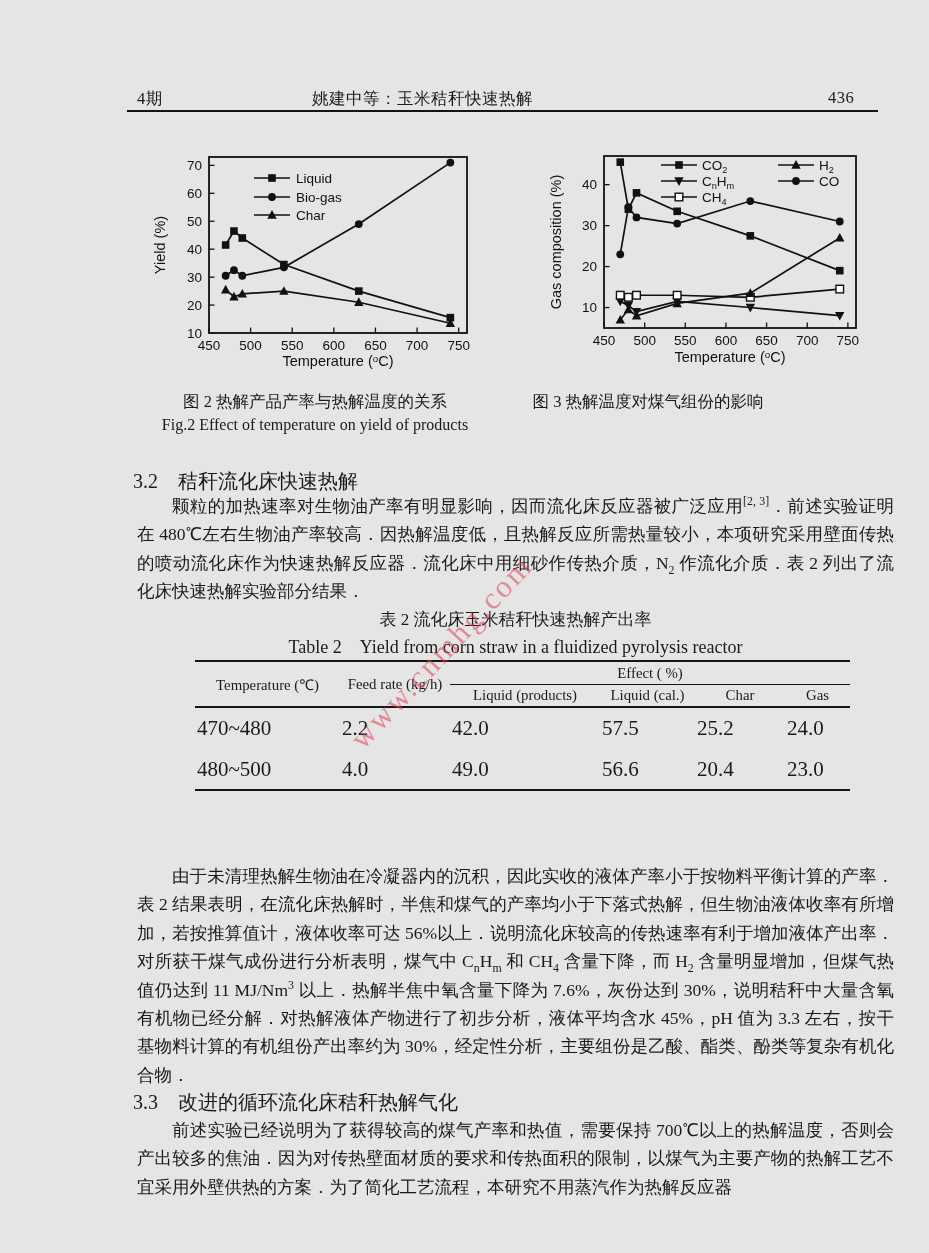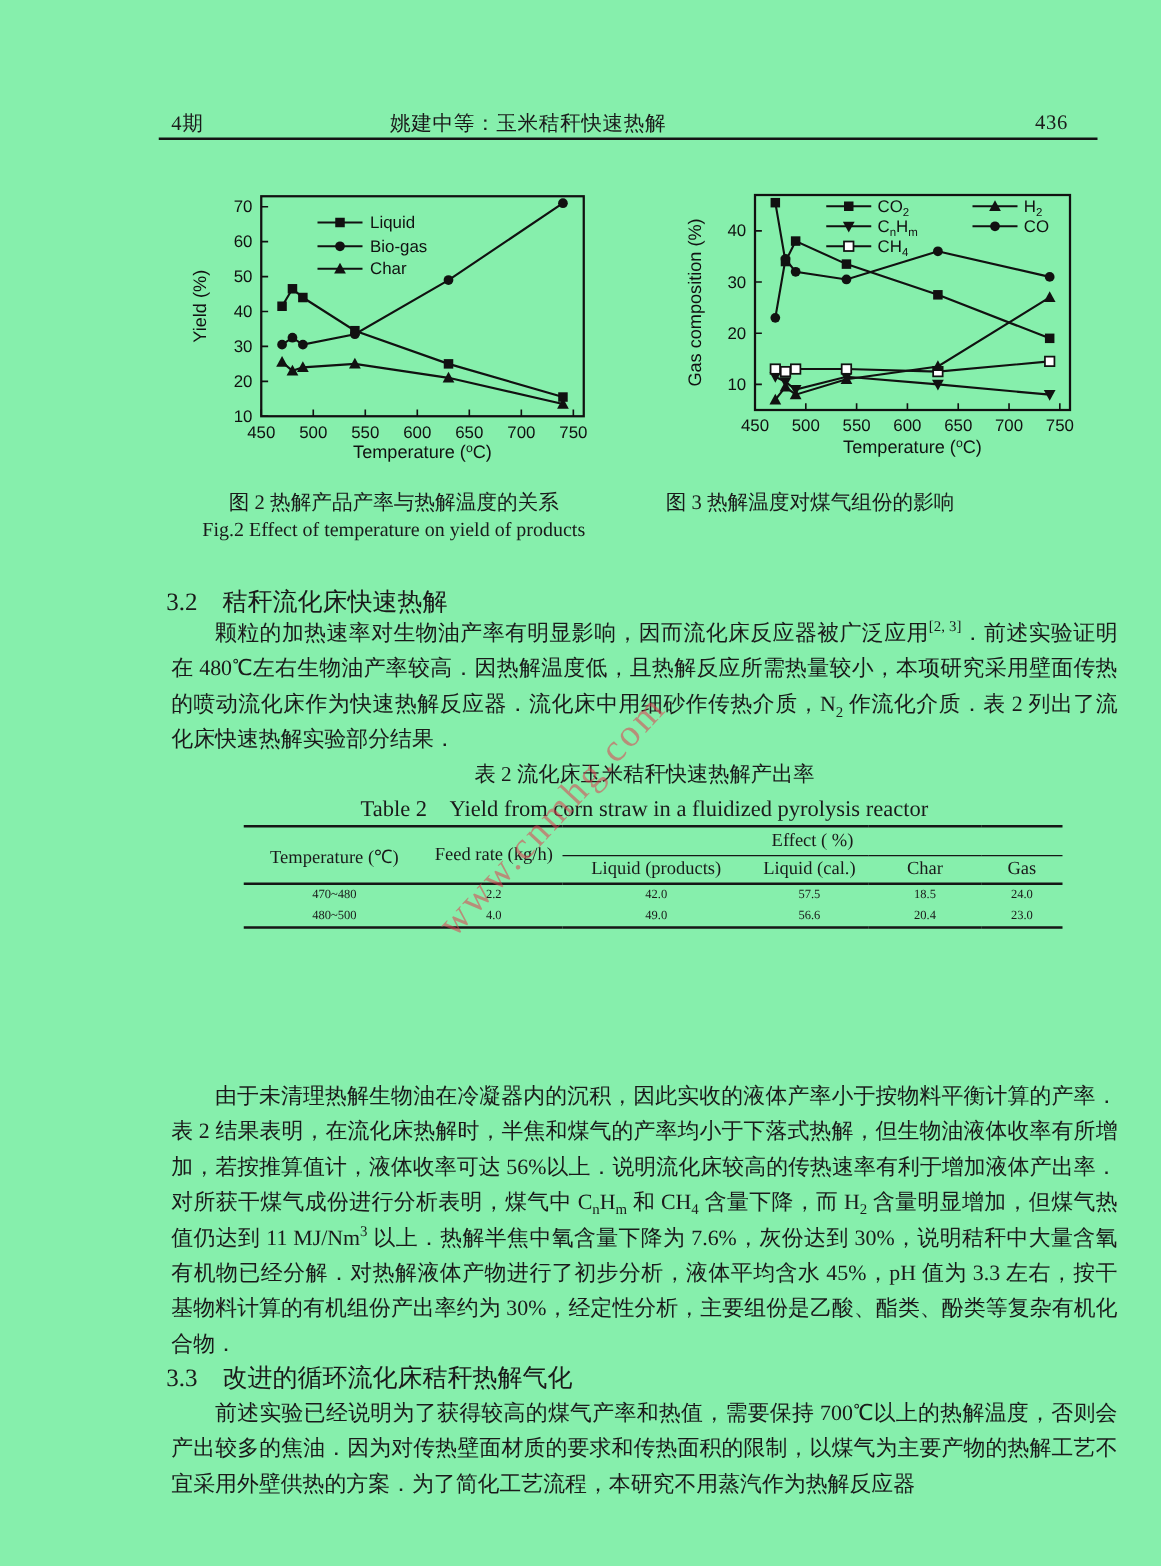--- a/index.html
+++ b/index.html
@@ -1,36 +1,36 @@
 <!DOCTYPE html>
 <html><head>
 <meta charset="utf-8">
 <style>
   html,body{margin:0;padding:0;background:#ffffff;}
-  .page{position:relative;width:929px;height:1253px;background:#86efac;
+  .page{position:relative;width:929px;height:1253px;background:#e5e5e5;
         font-family:"Liberation Serif",serif;color:#1a1a1a;overflow:hidden;}
   .abs{position:absolute;}
   .hdr{position:absolute;top:88px;font-size:16.5px;letter-spacing:.5px;}
   .hdr-rule{position:absolute;left:127px;top:110px;width:751px;height:2.4px;background:#141414;}
   .cap{position:absolute;text-align:center;}
   .cap-cn{font-size:16.5px;}
   .cap-en{font-size:16px;}
   .sec-head{position:absolute;font-size:20px;white-space:pre;}
   .para{position:absolute;width:757px;font-size:17.5px;line-height:28.4px;
         text-align:justify;text-indent:2em;}
   sub,sup{font-size:68%;line-height:0;}
   .tbl-title{position:absolute;left:137px;width:757px;text-align:center;}
   .tbl-title-cn{top:608px;font-size:17px;}
   .tbl-title-en{top:635px;font-size:18px;}
   table.t2{position:absolute;left:195px;top:660px;width:655px;border-collapse:collapse;
         font-size:15px;table-layout:fixed;
         border-top:2.3px solid #161616;border-bottom:2.3px solid #161616;}
   table.t2 thead{border-bottom:2.3px solid #161616;}
   table.t2 th{font-weight:normal;text-align:center;padding:2px 2px;font-size:14.8px;}
-  table.t2 td{text-align:center;padding:0 2px;font-size:10px;line-height:16.5px;}
+  table.t2 td{padding:12px 2px;font-size:21px;line-height:16.5px;}
   table.t2 th.span-yield{border-bottom:1.4px solid #161616;padding:3px 2px 2px;}
   .watermark{position:absolute;left:356px;top:726px;transform:rotate(-47deg);
         transform-origin:0 50%;font-size:31px;letter-spacing:2.5px;
         color:rgba(224,62,80,0.55);white-space:nowrap;}
   svg text{font-family:"Liberation Sans",sans-serif;fill:#111;}
 </style>
 </head>
 <body>
 
 <div class="page">
@@ -241,21 +241,21 @@
         <th>Char</th>
         <th>Gas</th>
       </tr>
     </thead>
     <tbody id="t2body">
         <tr>
           <td>470~480</td>
           <td>2.2</td>
           <td>42.0</td>
           <td>57.5</td>
-          <td>18.5</td>
+          <td>25.2</td>
           <td>24.0</td>
         </tr>
         <tr>
           <td>480~500</td>
           <td>4.0</td>
           <td>49.0</td>
           <td>56.6</td>
           <td>20.4</td>
           <td>23.0</td>
         </tr>

